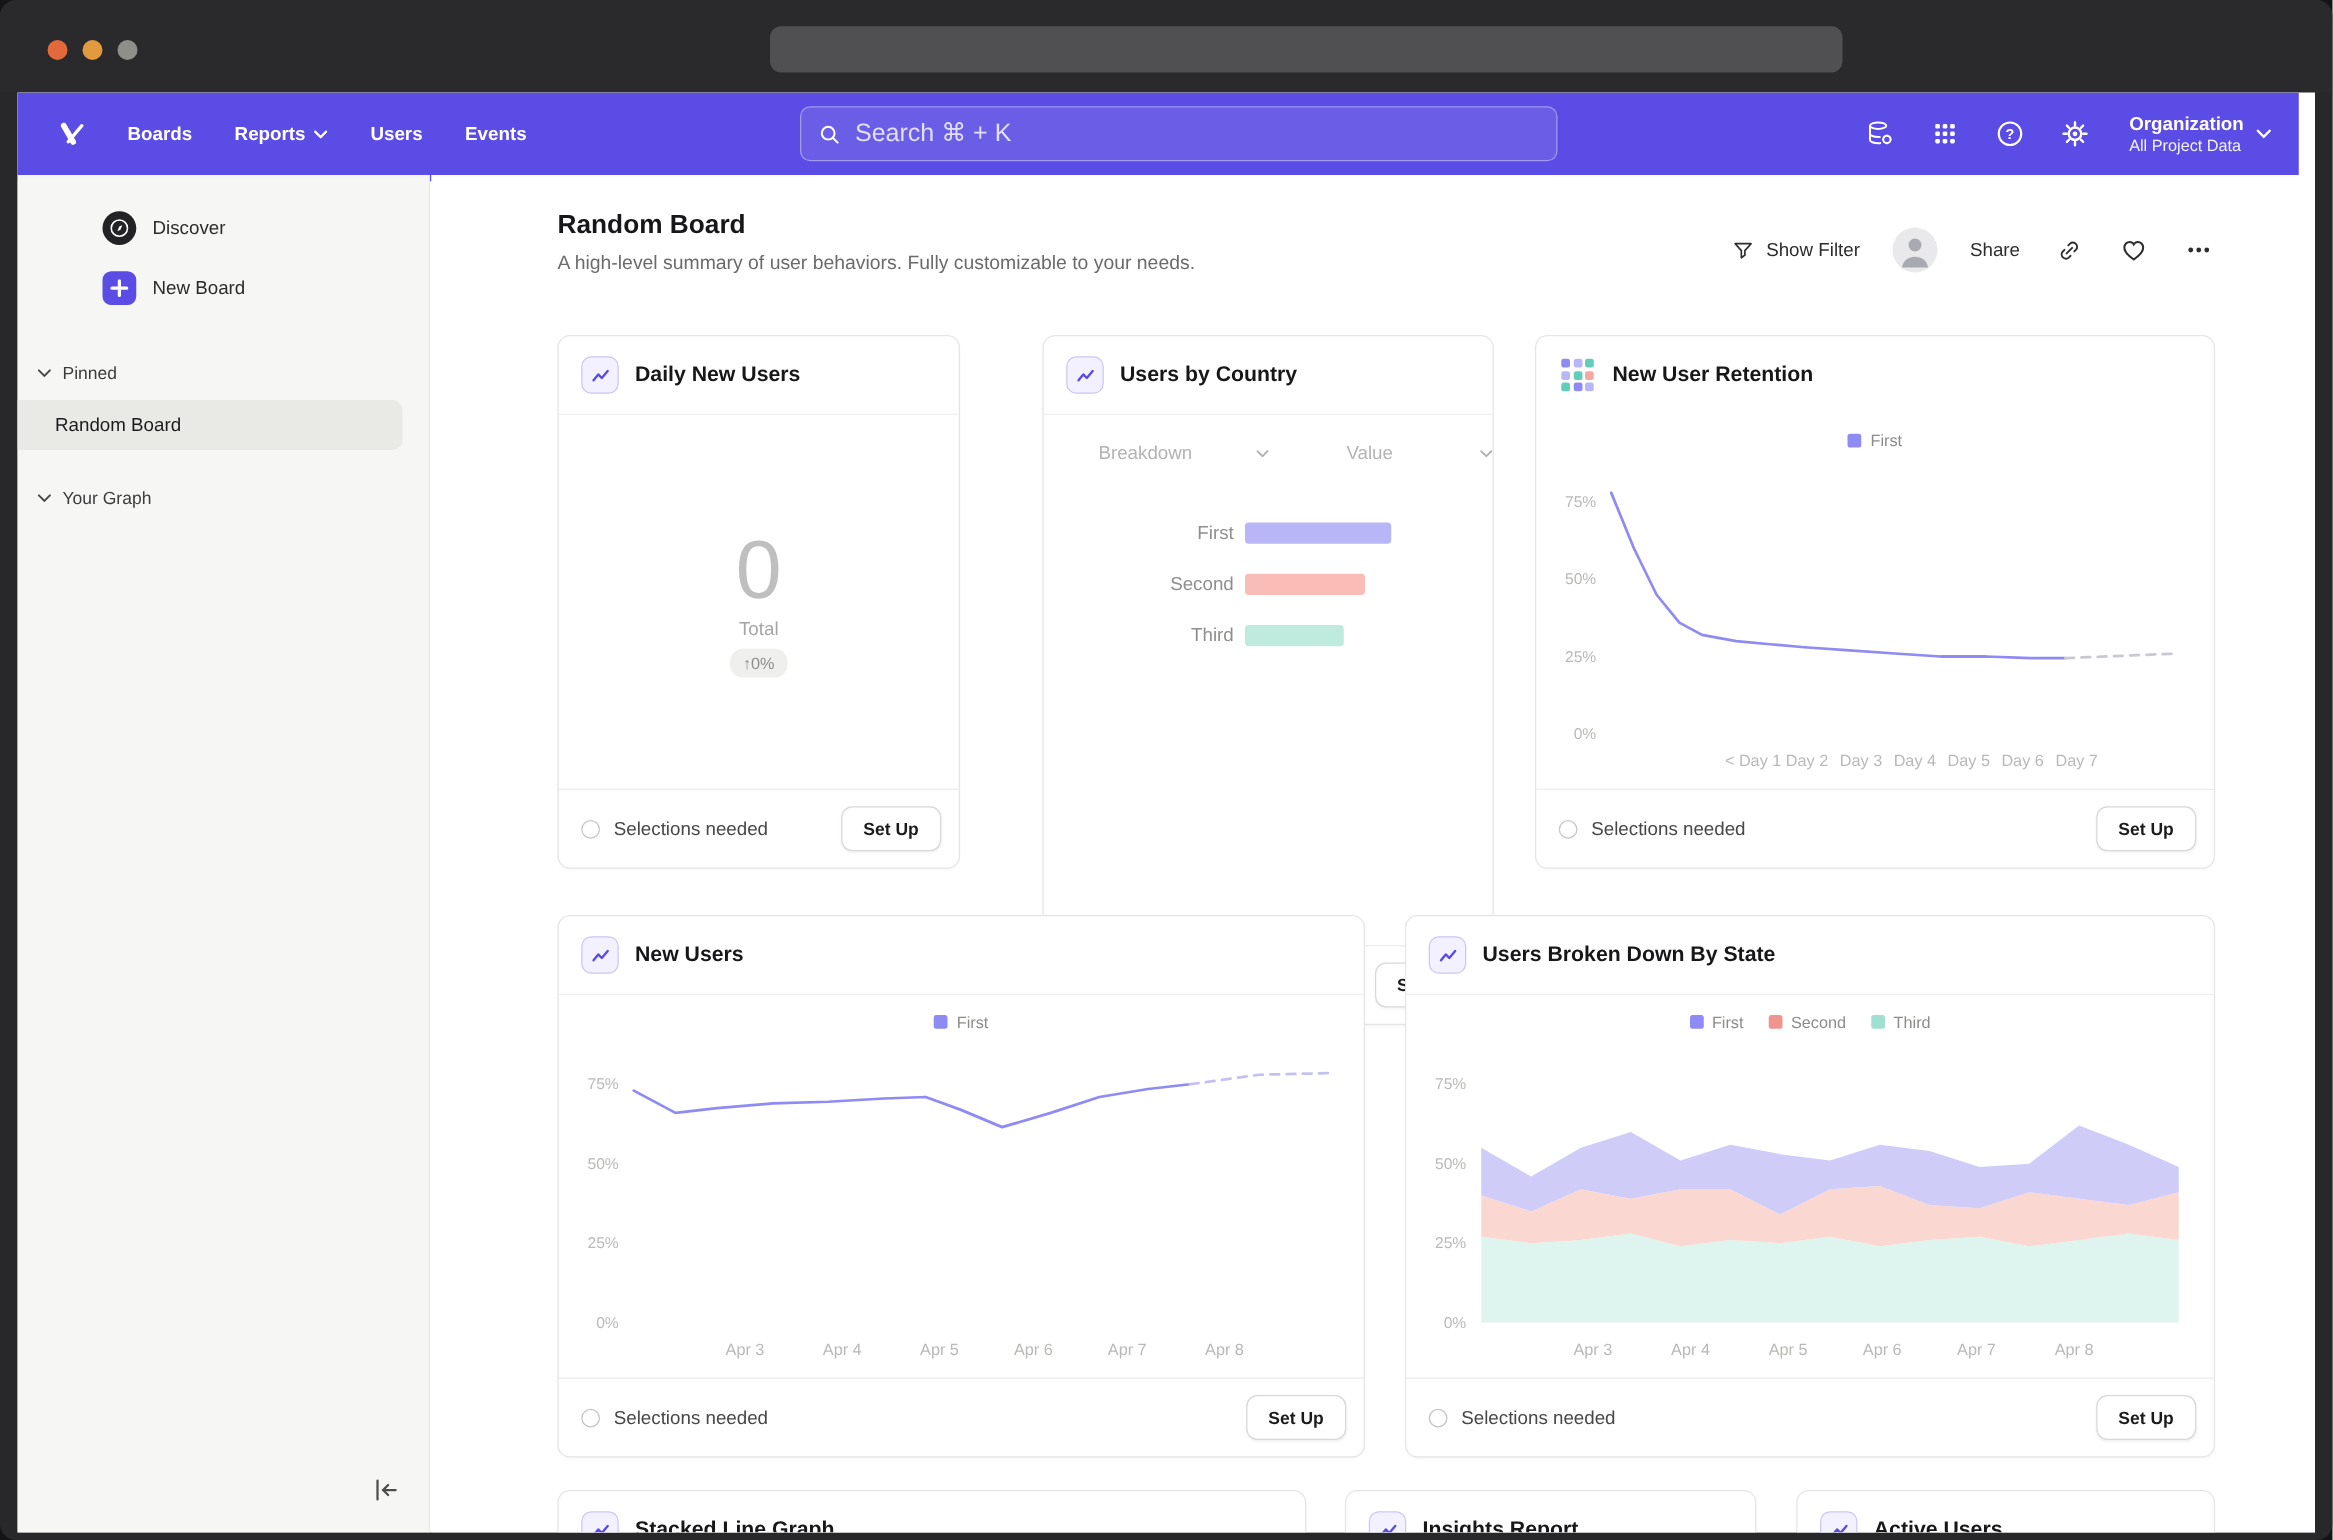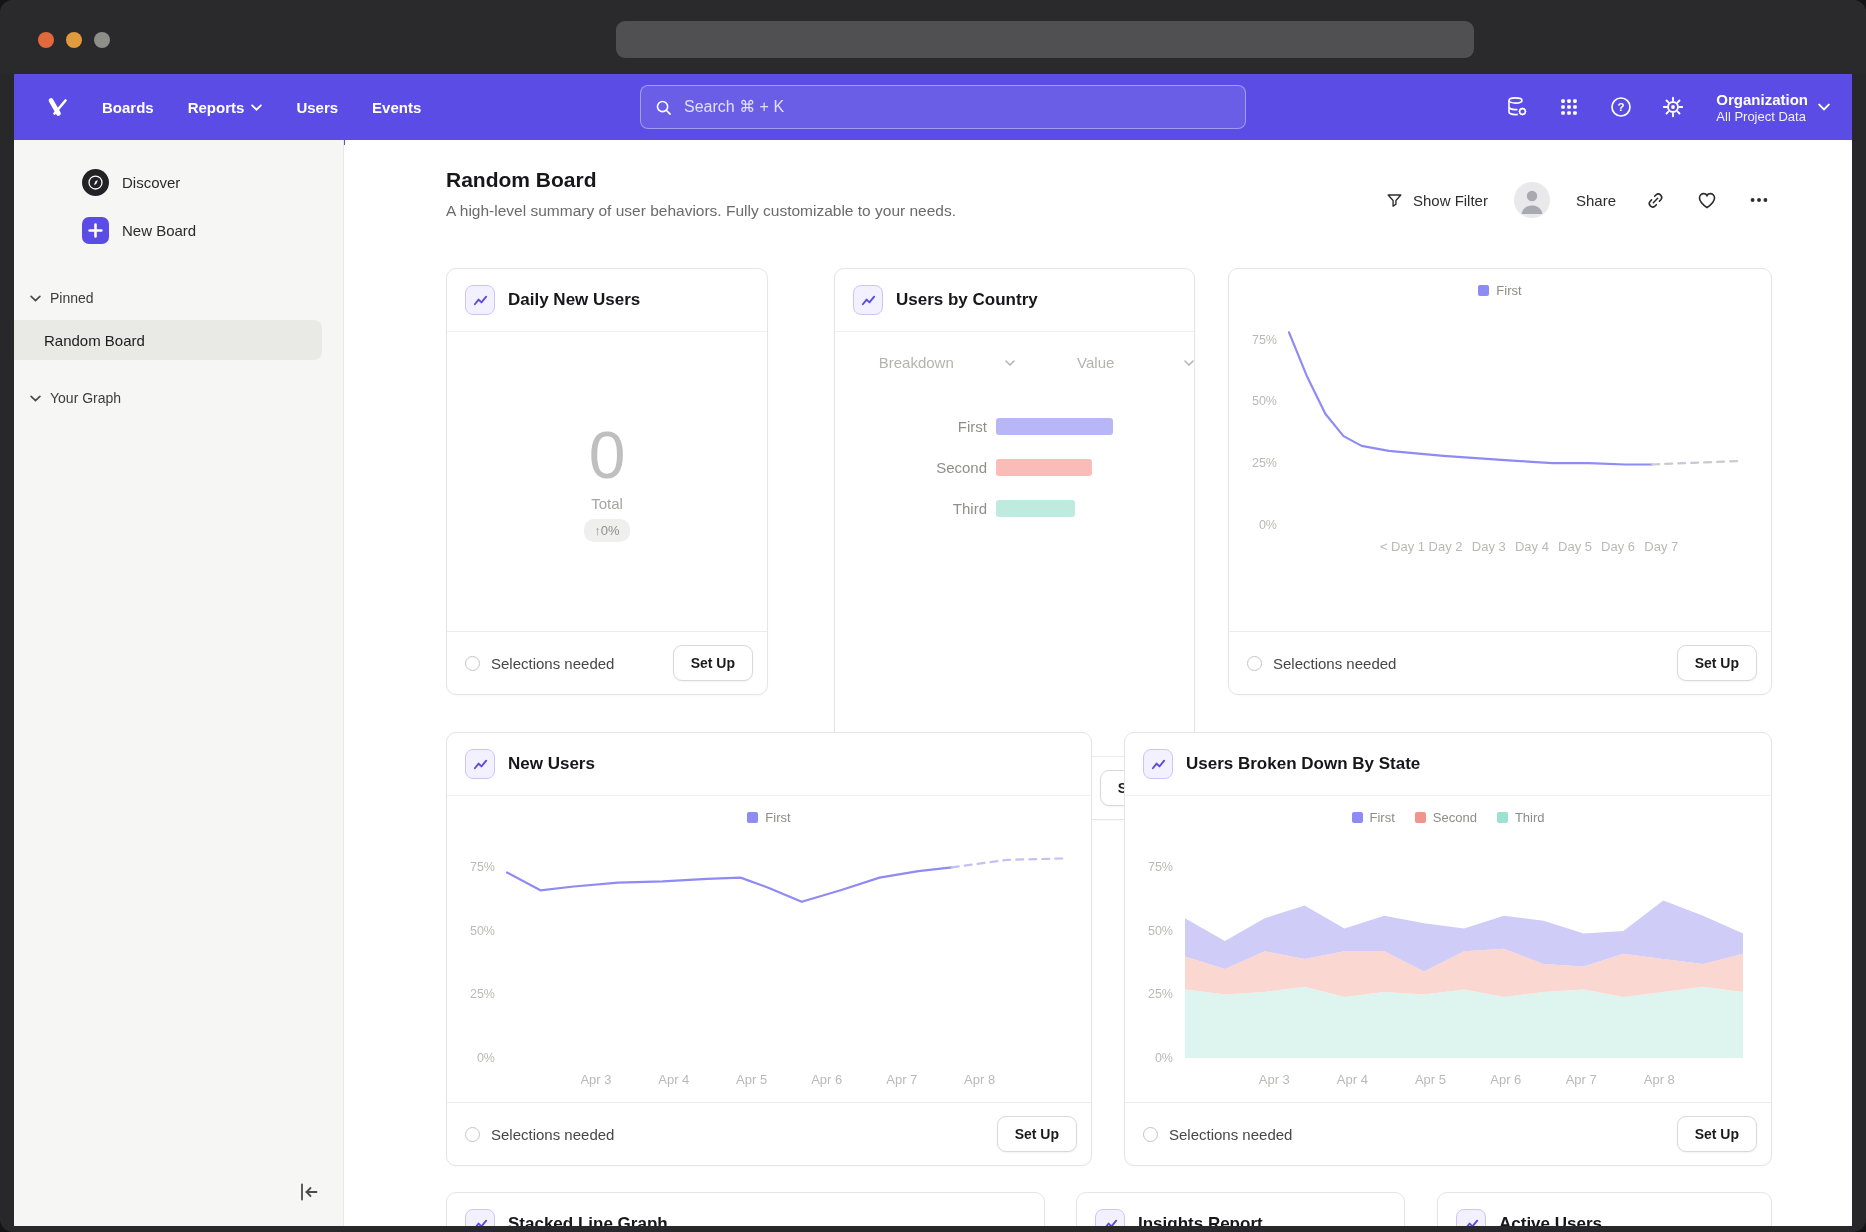--- a/index.html
+++ b/index.html
@@ -6,28 +6,28 @@
   body{width:1866px;height:1232px;position:relative;background:#141416;font-family:"Liberation Sans",sans-serif;overflow:hidden;-webkit-font-smoothing:antialiased}
   .window{position:absolute;inset:0;background:#28282a;border-radius:13px;overflow:hidden}
   
   .titlebar{position:absolute;top:0;left:0;right:0;height:74px;background:#2a2a2c}
   .lights{position:absolute;left:38px;top:32px;display:flex;gap:12px}
   .light{width:16px;height:16px;border-radius:50%;border:none;padding:0;cursor:pointer}
   .urlbar{position:absolute;left:616px;top:21px;width:858px;height:37px;background:#505053;border-radius:9px}
   
   .app{position:absolute;left:14px;right:14px;top:74px;bottom:6px;background:#fff;overflow:hidden}
   
-  .navbar{position:absolute;top:0;left:0;right:0;height:71px;background:#5a4ce4;color:#fff}
+  .navbar{position:absolute;top:0;left:0;right:13px;height:71px;background:#5a4ce4;color:#fff}
   .nav-left{position:absolute;left:30px;top:0;height:66px;display:flex;align-items:center;gap:30px}
   .logo{width:28px;height:28px;display:flex;align-items:center;justify-content:center;cursor:pointer}
   .nav-links{display:flex;align-items:center;gap:34px}
   .nav-link{font-size:15px;font-weight:600;color:#fff;text-decoration:none;display:flex;align-items:center;gap:7px;cursor:pointer}
   .chev{display:inline-block}
   .searchbox{position:absolute;left:626px;top:11px;width:606px;height:44px;background:rgba(255,255,255,0.10);border:1px solid rgba(255,255,255,0.38);border-radius:8px;display:flex;align-items:center;padding:0 14px;box-sizing:border-box;gap:10px}
-  .searchbox input{flex:1;background:transparent;border:none;outline:none;color:#ffffff;font-size:16px;font-family:"Liberation Sans",sans-serif}
+  .searchbox input{flex:1;background:transparent;border:none;outline:none;color:#ffffff;font-size:20px;font-family:"Liberation Sans",sans-serif}
   .searchbox input::placeholder{color:rgba(255,255,255,0.80)}
   .nav-right{position:absolute;right:22px;top:0;height:66px;display:flex;align-items:center;gap:26px}
   .icon-btn{width:26px;height:26px;display:flex;align-items:center;justify-content:center;cursor:pointer}
   .org{display:flex;align-items:center;gap:10px;cursor:pointer;margin-left:4px}
   .org-name{font-size:15px;font-weight:700;line-height:19px}
   .org-sub{font-size:13px;font-weight:400;opacity:.92;line-height:16px}
   
   .sidebar{position:absolute;top:66px;left:0;width:330px;bottom:0;background:#f6f6f4;border-right:1px solid #e9e9e7;box-sizing:border-box}
   .side-row{display:flex;align-items:center;gap:13px;height:36px;padding-left:68px;cursor:pointer;font-size:15px;color:#2b2b2b;font-weight:500}
   .side-row.discover{margin-top:24px}
@@ -323,20 +323,34 @@
             </div>
         </div>
         <div class="card-footer">
           <span class="status-circle"></span>
           <span class="status-text">Selections needed</span>
           <button class="setup-btn">Set Up</button>
         </div>
       </div>
 
       <div class="card" style="left:883px;top:128px;width:544px;height:427px">
+        <div class="card-header" style="border-bottom:none">
+          <span class="grid-icon">
+            <span style="background:#8f8bf4"></span>
+              <span style="background:#b9b6f8"></span>
+              <span style="background:#62cdbb"></span>
+            <span style="background:#b9b6f8"></span>
+              <span style="background:#62cdbb"></span>
+              <span style="background:#f5a8a2"></span>
+            <span style="background:#62cdbb"></span>
+              <span style="background:#8f8bf4"></span>
+              <span style="background:#b9b6f8"></span>
+          </span>
+          <span class="card-title">New User Retention</span>
+        </div>
         <div class="card-body">
           <div class="chart-area">
             <div class="chart-legend">
                 <span class="legend-item">
                   <span class="legend-sq" style="background: rgb(143, 139, 244);"></span>
                   <span>First</span>
                 </span>
               </div>
             <div class="chart-box">
                 <svg viewBox="0 0 522 264" width="522" height="264">

